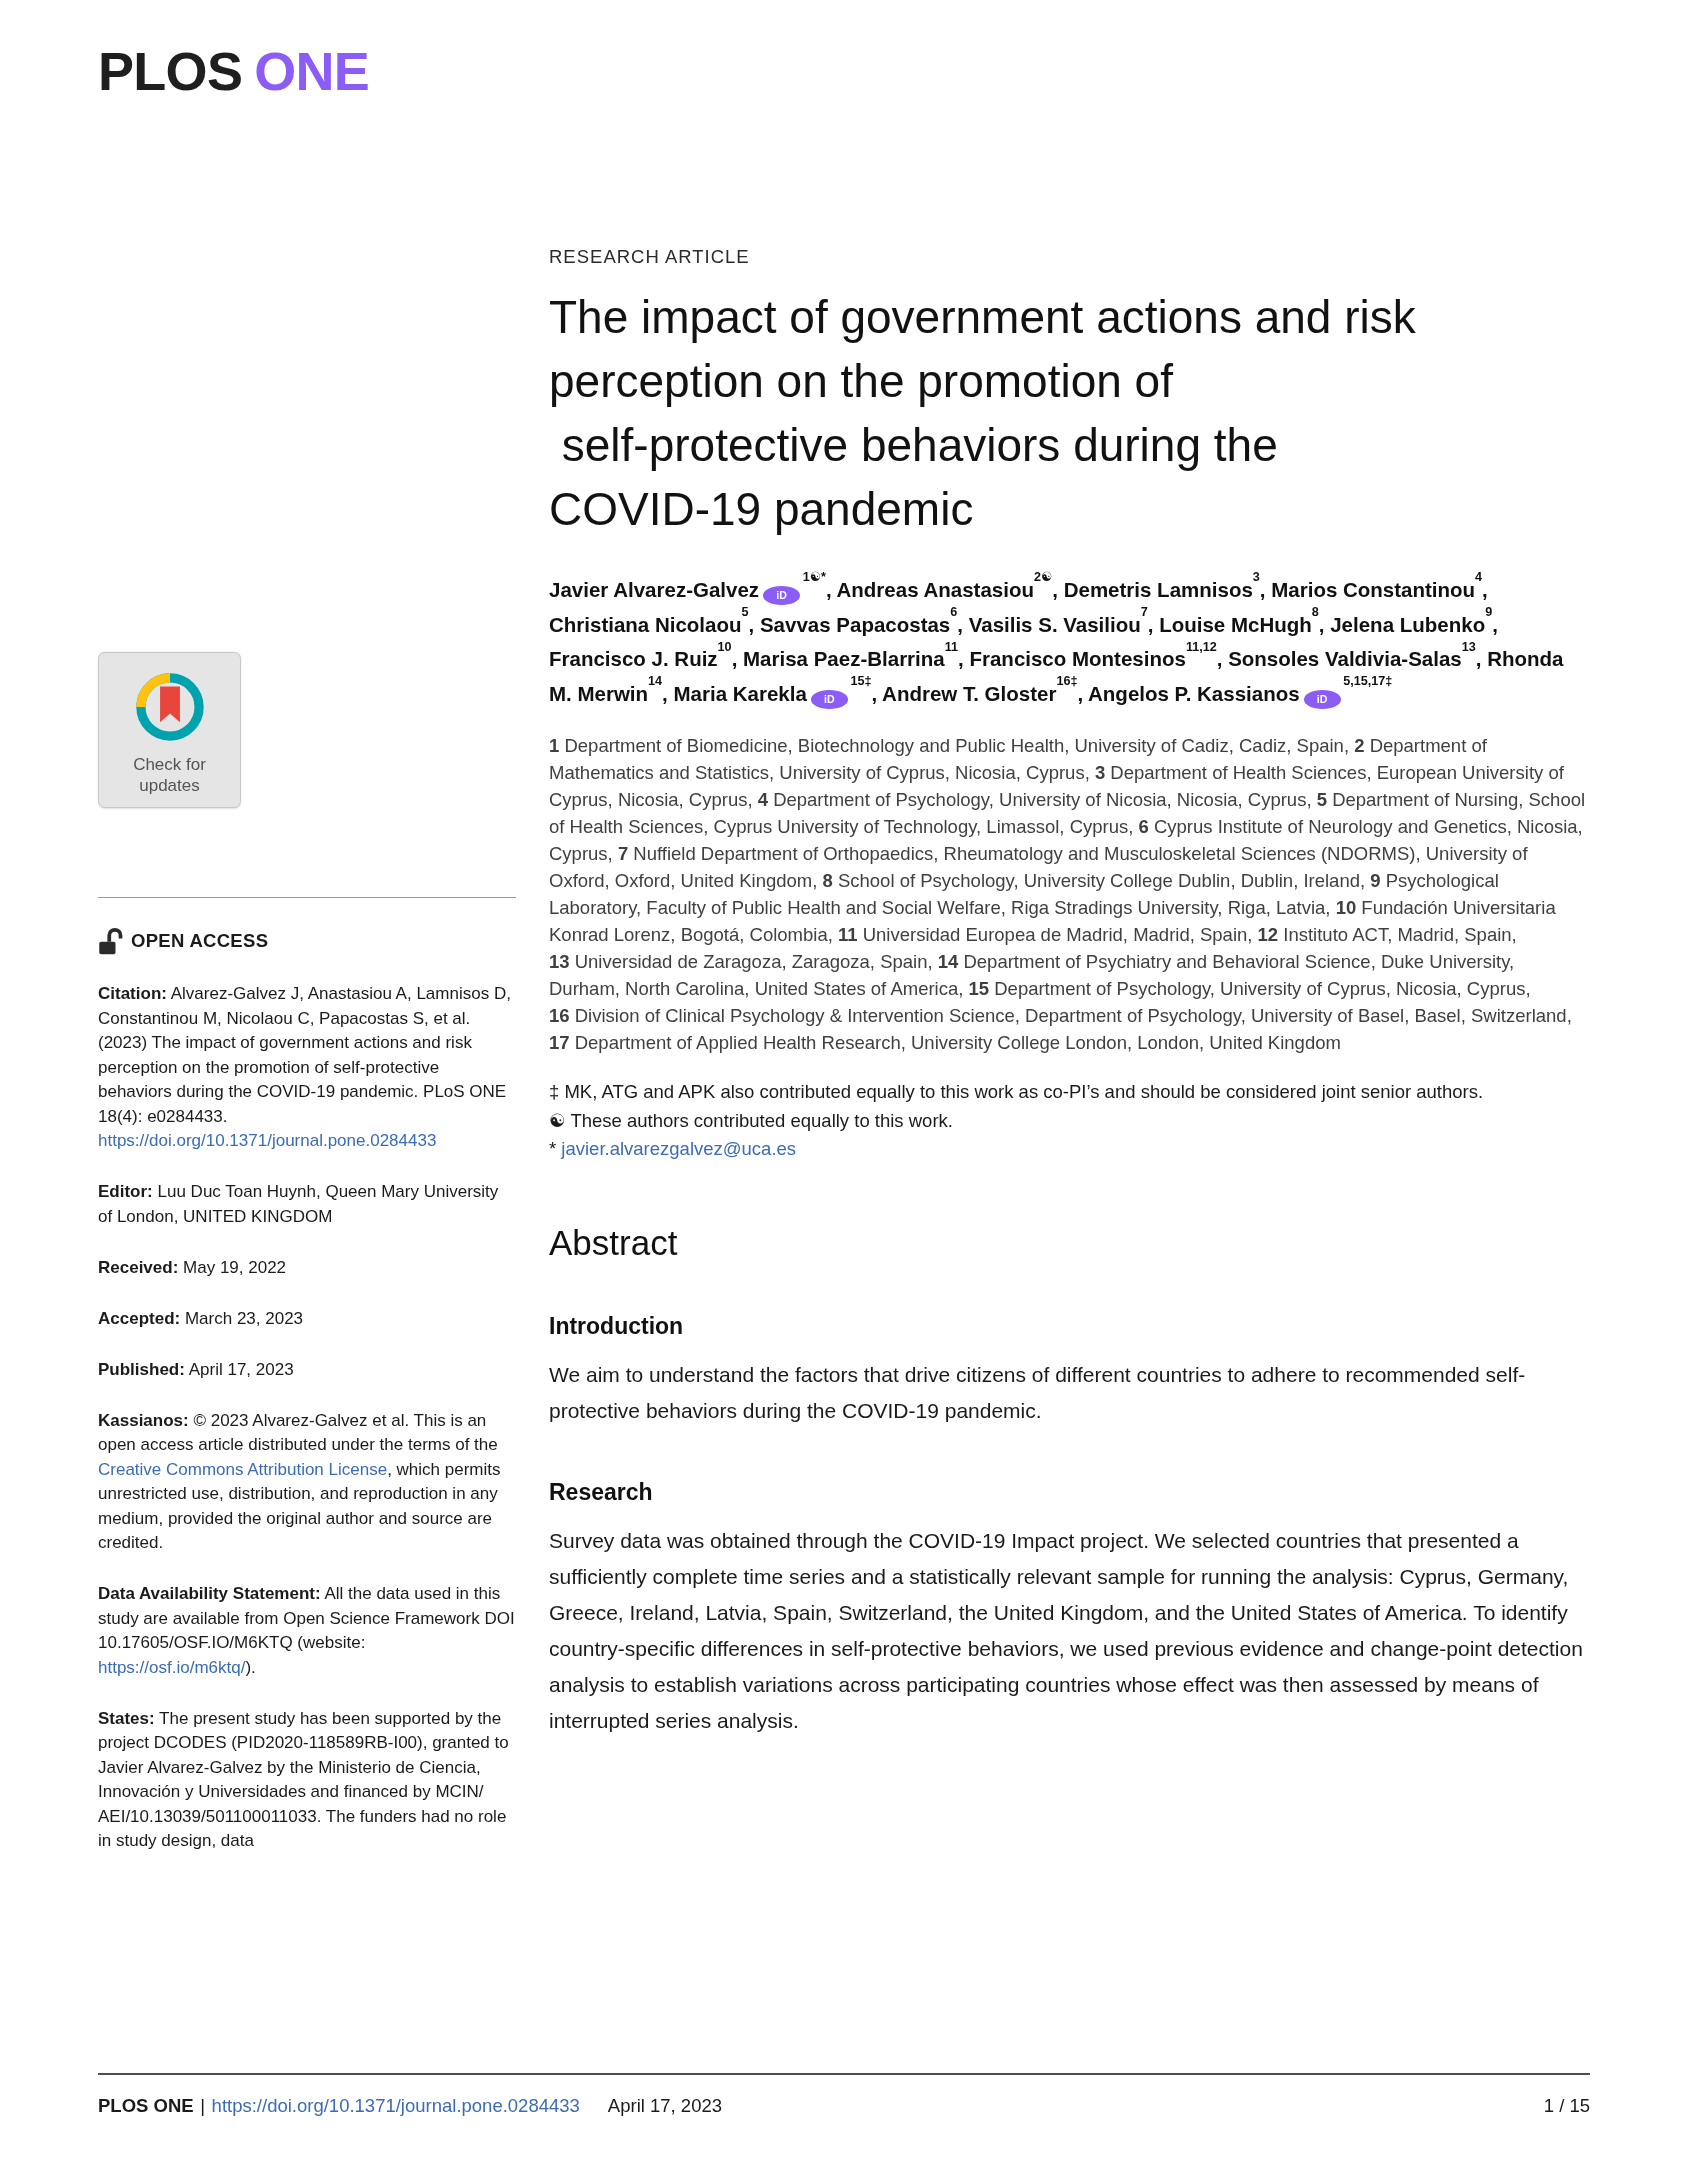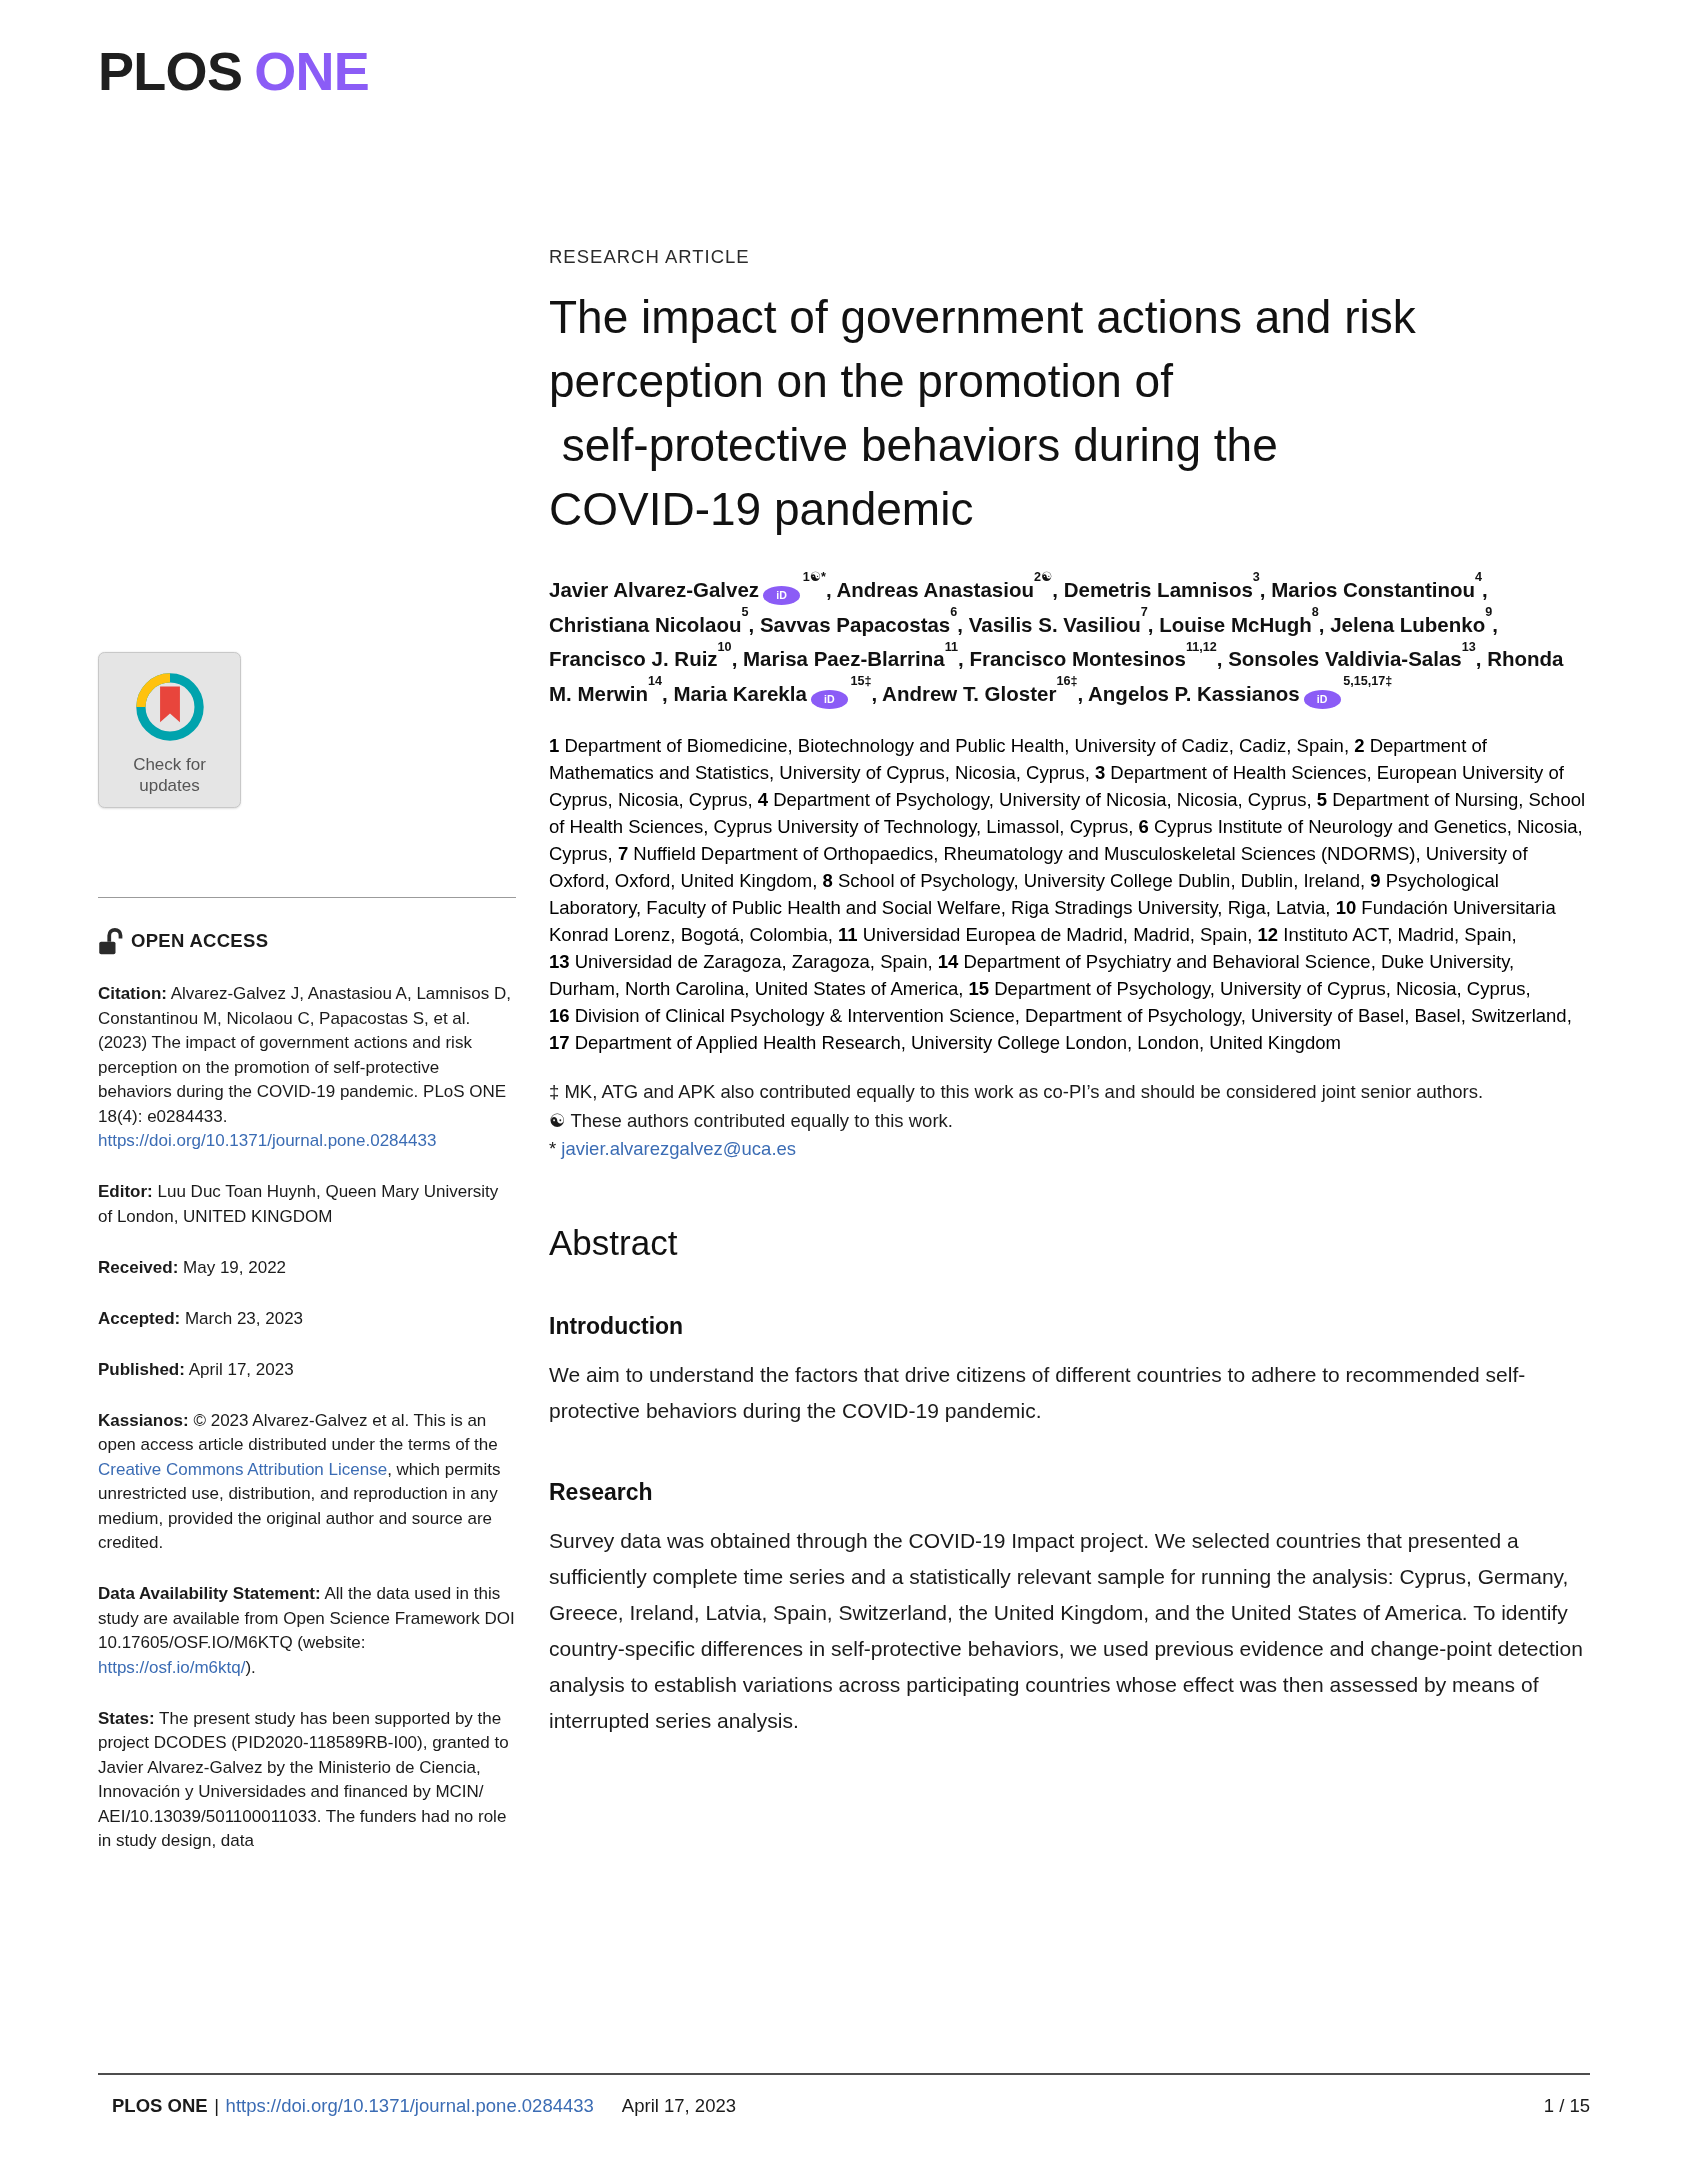--- a/index.html
+++ b/index.html
@@ -36,30 +36,30 @@
   .kicker { font-size:18.5px; letter-spacing:1px; color:#2b2b2b; }
   .title { margin-top:17px; font-size:46px; line-height:64px; font-weight:400; color:#121212; }
   .title-line { display:block; }
   .authors { margin-top:29px; font-size:20.5px; line-height:30px; font-weight:700; color:#111; }
   .authors sup { font-size:12.6px; position:relative; top:-8px; }
   .orcid {
     display:inline-block; width:37px; height:19px; border-radius:50%;
     background:#8b5cf6; color:#fff; font-size:10.6px; font-weight:700;
     text-align:center; line-height:19px; margin:0 2.6px 0 4px; vertical-align:-2px; cursor:pointer;
   }
-  .affiliations { margin-top:22.5px; font-size:18.5px; line-height:27px; color:#000000; }
+  .affiliations { margin-top:22.5px; font-size:18.5px; line-height:27px; color:#404040; }
   .notes { margin-top:22.5px; font-size:18.5px; line-height:27px; }
   .note-line { margin-top:1.3px; }
   .abstract-heading { margin-top:61px; font-size:35px; font-weight:400; color:#111; }
   .abs-subhead { margin-top:50px; font-size:23px; font-weight:700; color:#111; }
   .abs-text { margin-top:17px; font-size:21px; line-height:36px; color:#1b1b1b; }
 
   
   .footer-rule { position:absolute; left:98px; right:98px; top:2073px; border:none; border-top:2px solid #4d4d4d; }
-  .footer { position:absolute; left:112px; right:98px; top:2095px; display:flex; justify-content:space-between; font-size:18.5px; color:#1b1b1b; }
+  .footer { position:absolute; left:98px; right:98px; top:2095px; display:flex; justify-content:space-between; font-size:18.5px; color:#1b1b1b; }
   .footer-left > * { vertical-align:baseline; }
   .footer-sep { margin:0 6.6px; }
   .footer-date { margin-left:28px; }
 </style>
 </head>
 <body>
 
 <div class="page">
 
   <header class="masthead">

